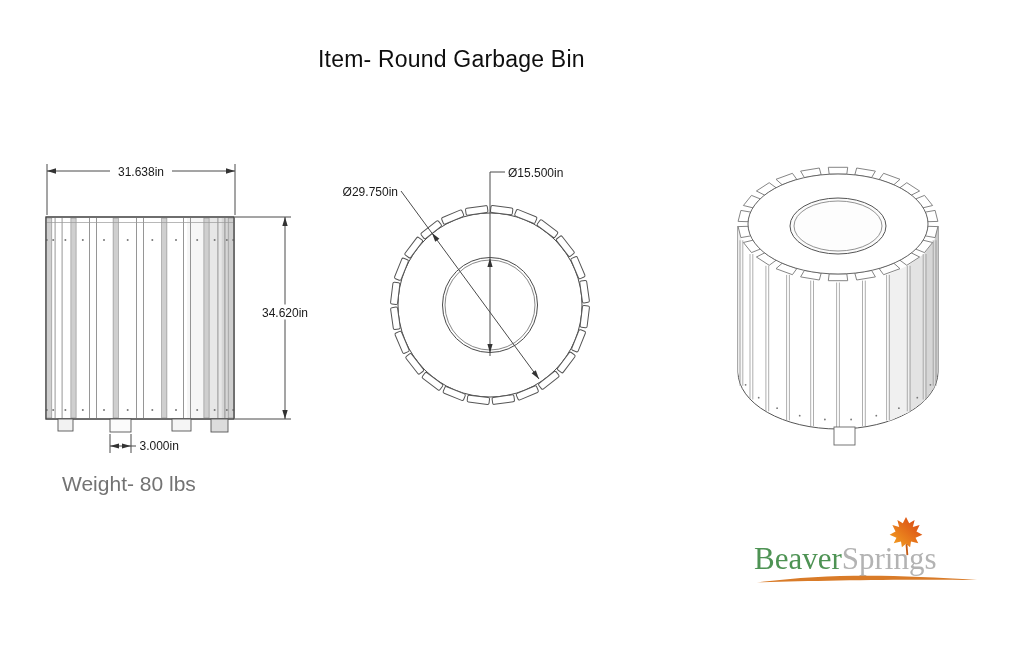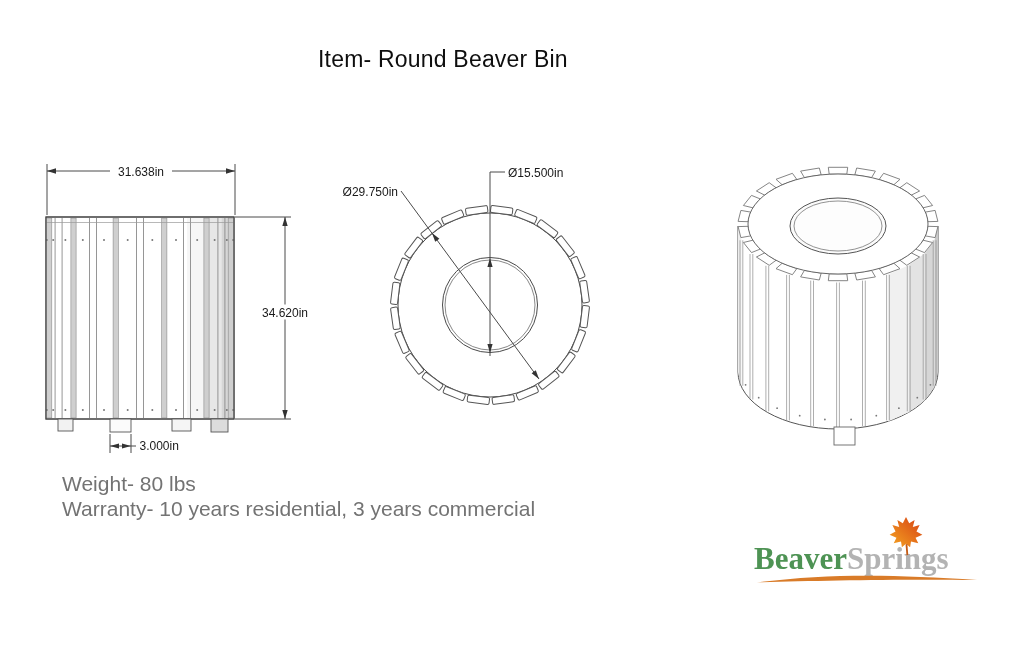--- a/index.html
+++ b/index.html
@@ -4,21 +4,21 @@
 <style>
   html,body{margin:0;padding:0;background:#fff;}
   .canvas{position:relative;width:1023px;height:662px;background:#fff;overflow:hidden;
           font-family:"Liberation Sans",sans-serif;}
   #cad{position:absolute;left:0;top:0;}
   #cad text{font-family:"Liberation Sans",sans-serif;font-size:12px;fill:#1a1a1a;}
   .title{position:absolute;left:318px;top:46px;font-size:23px;color:#0e0e0e;letter-spacing:.2px;}
   .specs{position:absolute;left:62px;top:471px;font-size:21px;line-height:25px;color:#737373;}
   .logo{position:absolute;left:752px;top:510px;width:232px;height:84px;}
   .logo-text{position:absolute;left:2px;top:31px;font-family:"Liberation Serif",serif;
-             font-weight:bold;font-size:31px;white-space:nowrap;}
+             font-weight:normal;font-size:31px;white-space:nowrap;}
   .logo-w1{color:#4e9354;}
   .logo-w2{color:#b3b3b3;}
   .leaf{position:absolute;left:132px;top:6px;width:44px;height:40px;z-index:2;}
   .swoosh{position:absolute;left:3px;top:62px;width:224px;height:12px;}
 </style>
 </head>
 <body>
 
 <div class="canvas">
 
@@ -225,25 +225,24 @@
           <circle cx="824.9" cy="419.5" r="0.9" fill="#777"></circle>
           <circle cx="851.1" cy="419.5" r="0.9" fill="#777"></circle>
           <circle cx="876.3" cy="415.7" r="0.9" fill="#777"></circle>
           <circle cx="898.9" cy="408.2" r="0.9" fill="#777"></circle>
           <circle cx="917.3" cy="397.7" r="0.9" fill="#777"></circle>
           <circle cx="930.4" cy="384.8" r="0.9" fill="#777"></circle>
         </g>
     </g>
   </svg>
 
-  <div class="title">Item- Round Beaver Bin</div>
+  <div class="title">Item- Round Garbage Bin</div>
 
   <div class="specs">
     <div>Weight- 80 lbs</div>
-    <div>Warranty- 10 years residential, 3 years commercial</div>
   </div>
 
   <div class="logo">
     <svg class="leaf" viewBox="0 0 40 44">
       <defs>
         <linearGradient id="leafgrad" x1="0" y1="1" x2="1" y2="0">
           <stop offset="0" stop-color="#f5a623"></stop>
           <stop offset="1" stop-color="#d63f12"></stop>
         </linearGradient>
       </defs>

